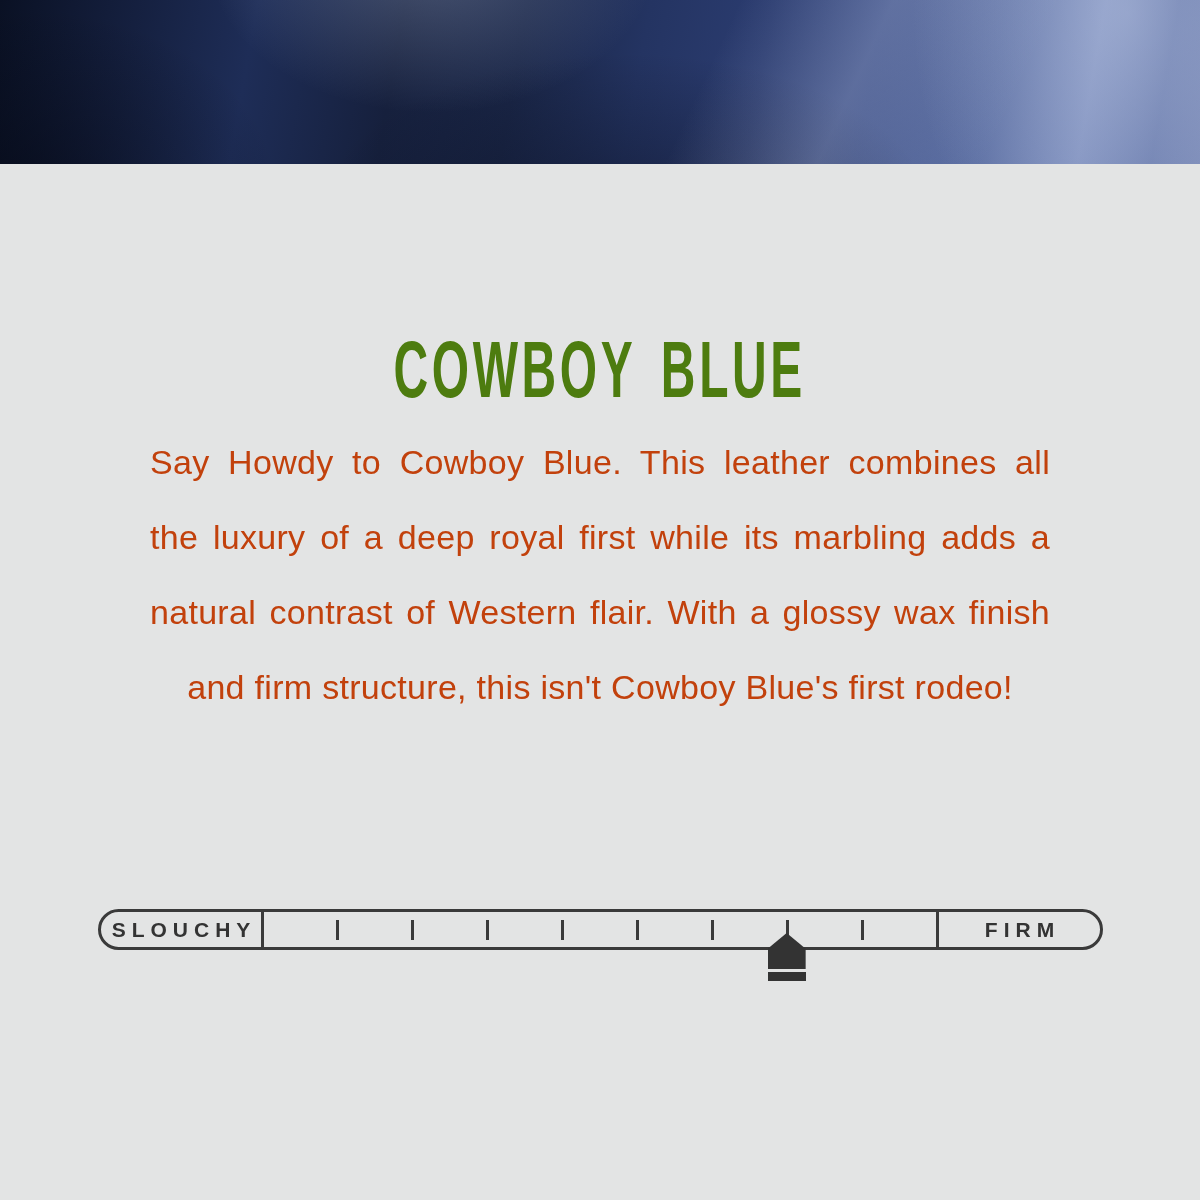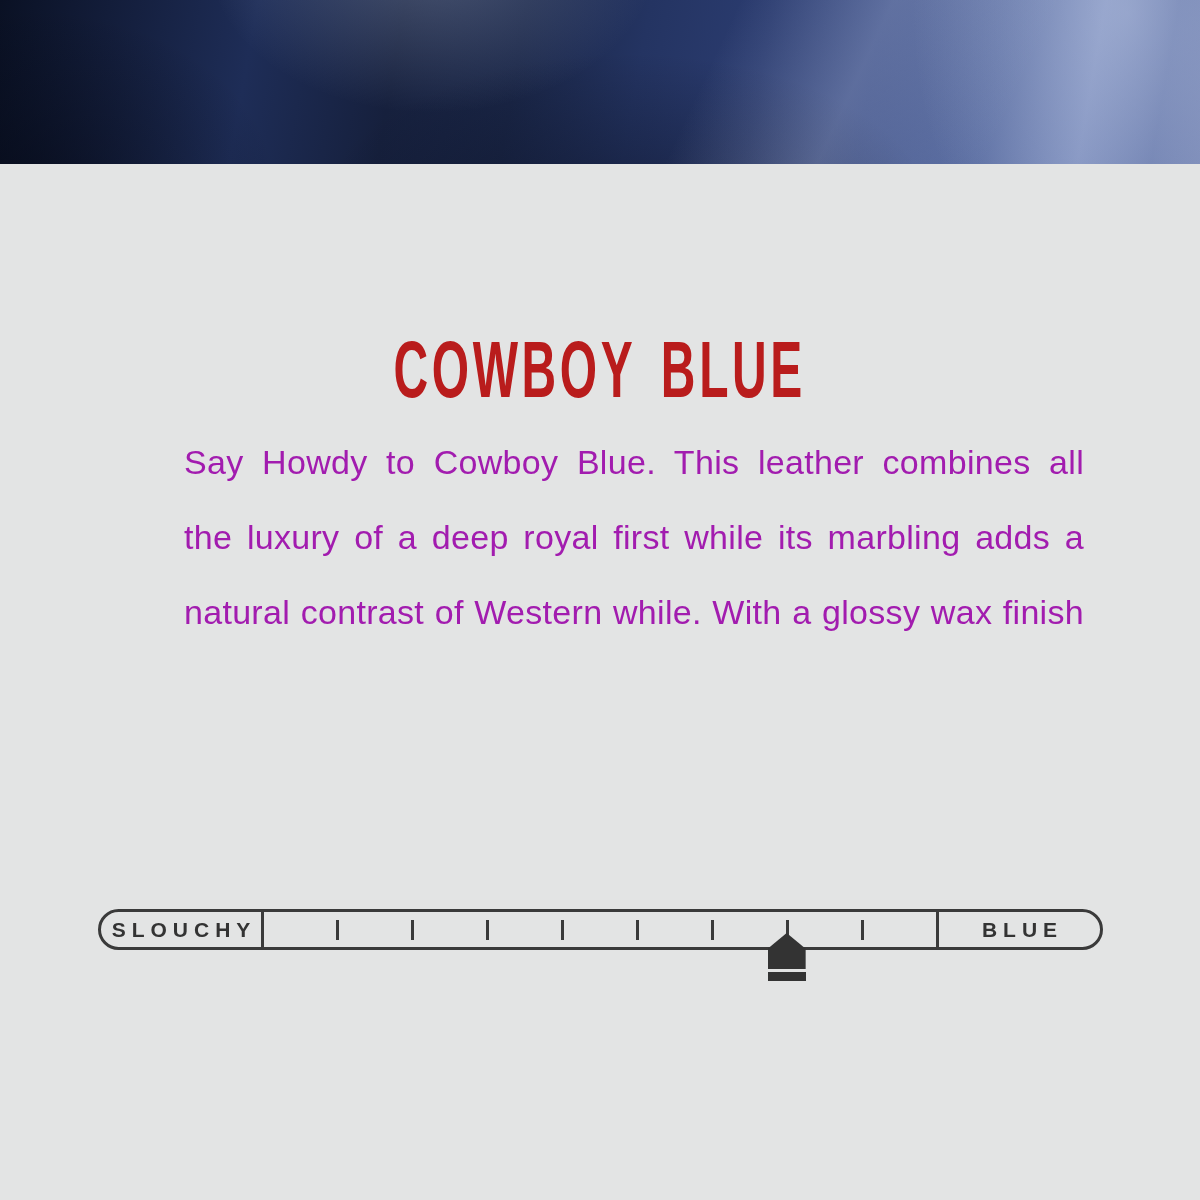--- a/index.html
+++ b/index.html
@@ -23,34 +23,33 @@
       radial-gradient(420px 300px at 2% 115%, rgba(4,7,18,0.55), transparent 60%),
       linear-gradient(100deg,
         #0a1124 0%, #131d3a 9%, #1e2d57 21%, #16203d 33%,
         #1a2647 43%, #243462 53%, #2b3c70 63%, #3a4d85 72%,
         #5c6fa3 82%, #7c8dbc 90%, #6577aa 96%, #7383b2 100%);
   }
   
   .title{
     position:absolute; left:0; top:276px; width:100%;
     text-align:center; line-height:1;
-    font-size:80px; font-weight:700; color:#b91c1c;
+    font-size:80px; font-weight:700; color:#4d7c0f;
     white-space:nowrap;
   }
   .title-inner{
     display:inline-block;
     letter-spacing:6px; word-spacing:14px;
     transform:scaleX(0.60);
     transform-origin:50% 50%;
   }
   .desc{
     position:absolute; left:150px; top:425px; width:900px;
-    color:#a21caf; font-size:34px; line-height:75px;
+    color:#c2410c; font-size:34px; line-height:75px;
     letter-spacing:0.3px;
-    margin-left:34px;
   }
   .desc-line{
     margin:0;
     text-align:justify; text-align-last:justify;
     white-space:normal;
   }
   .desc-line.last{ text-align-last:center; }
   
   .scale{
     position:absolute; left:98px;
@@ -94,37 +93,38 @@
 
 <div class="page">
 
   <div class="hero"></div>
 
   <h1 class="title"><span class="title-inner">COWBOY BLUE</span></h1>
 
   <div class="desc">
     <p class="desc-line">Say Howdy to Cowboy Blue. This leather combines all</p>
     <p class="desc-line">the luxury of a deep royal first while its marbling adds a</p>
-    <p class="desc-line">natural contrast of Western while. With a glossy wax finish</p>
+    <p class="desc-line">natural contrast of Western flair. With a glossy wax finish</p>
+    <p class="desc-line last">and firm structure, this isn't Cowboy Blue's first rodeo!</p>
   </div>
 
   <div class="scale first">
     <div class="cell-left">SLOUCHY</div>
     <div class="ticks">
         <div class="seg"></div>
         <div class="seg"></div>
         <div class="seg"></div>
         <div class="seg"></div>
         <div class="seg"></div>
         <div class="seg"></div>
         <div class="seg"></div>
         <div class="seg"></div>
         <div class="seg"></div>
       </div>
-    <div class="cell-right">BLUE</div>
+    <div class="cell-right">FIRM</div>
     <div class="marker" style="left: 666.667px;">
       <div class="marker-head"></div>
       <div class="marker-band"></div>
     </div>
   </div>
 
 
 </div>
 
 </body></html>

